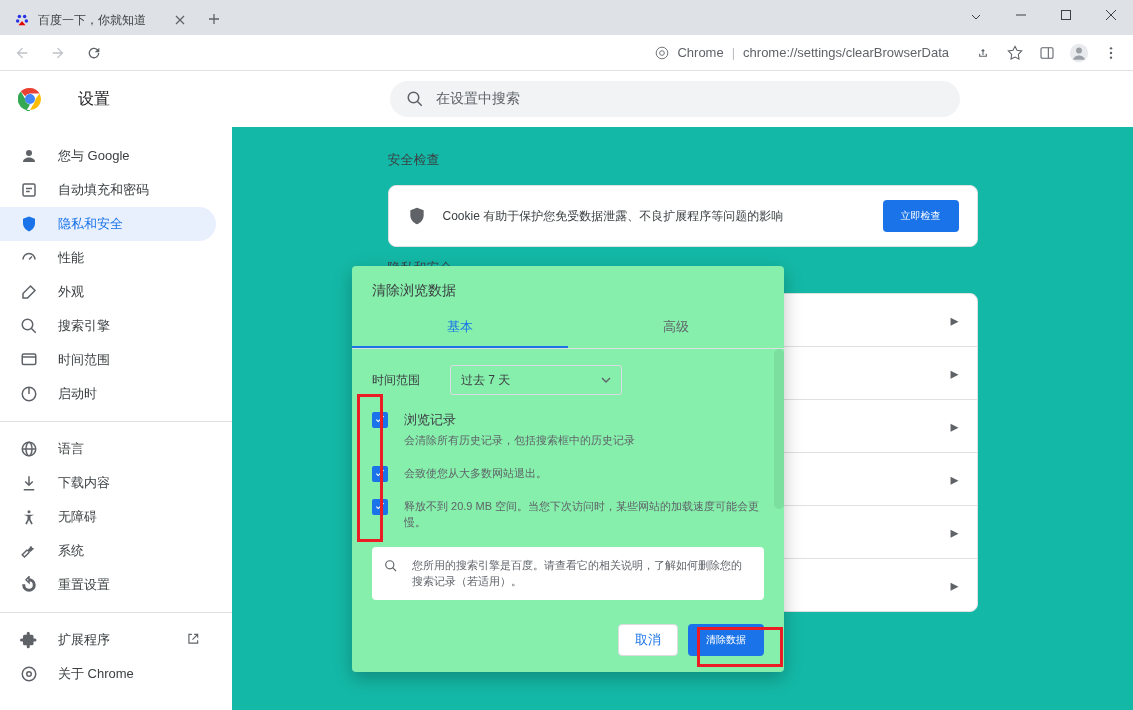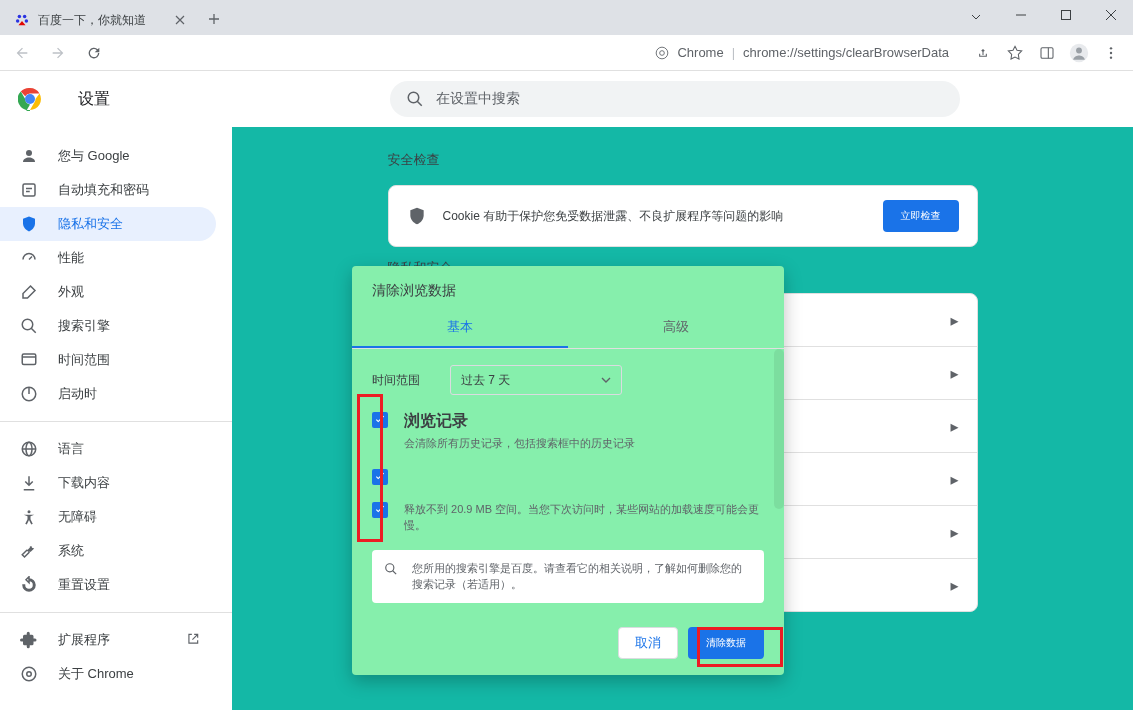--- a/index.html
+++ b/index.html
@@ -65,21 +65,21 @@
     .tabs { display: flex; border-bottom: 1px solid #e0e0e0; }
     .dtab { flex: 1; text-align: center; padding: 10px 16px; font-size: 13px; color: #5f6368; cursor: pointer; }
     .dtab.active { color: #1a73e8; border-bottom: 2px solid #1a73e8; }
     .dialog-body { padding: 16px 20px 12px 20px; max-height: 280px; overflow-y: auto; position: relative; }
     .time-row { display: flex; align-items: center; gap: 30px; font-size: 12px; color: #3c4043; margin-bottom: 16px; }
     .dropdown { width: 172px; height: 30px; border: 1px solid #dadce0; border-radius: 3px; padding: 0 10px; font-size: 12px; color: #3c4043; display: flex; align-items: center; justify-content: space-between; cursor: pointer; }
     .check-row { display: flex; gap: 16px; margin-bottom: 16px; }
     .checkbox { width: 16px; height: 16px; background: #1a73e8; border-radius: 2px; display: flex; align-items: center; justify-content: center; flex-shrink: 0; margin-top: 1px; }
     .checkbox svg { fill: #fff; width: 14px; height: 14px; }
     .check-text { flex: 1; }
-    .check-title { font-size: 16px; color: #3c4043; margin-bottom: 3px; font-weight: bold; }
+    .check-title { font-size: 13px; color: #3c4043; margin-bottom: 3px; }
     .check-desc { font-size: 11px; color: #5f6368; line-height: 1.5; }
     .info-box { display: flex; gap: 14px; padding: 10px 12px; background: #fff; border-radius: 4px; font-size: 11px; color: #5f6368; line-height: 1.5; }
     .dialog-footer { display: flex; justify-content: flex-end; gap: 10px; padding: 12px 20px 16px; }
     .btn-outline { background: #fff; color: #1a73e8; border: 1px solid #dadce0; height: 32px; padding: 0 16px; border-radius: 4px; font-size: 13px; cursor: pointer; }
     
     
     .hl { position: absolute; border: 3px solid #ec1c24; pointer-events: none; z-index: 50; }
     
     
     .dialog-scroll-handle { position: absolute; right: 0; top:0; width: 10px; height: 160px; background: rgba(0,0,0,0.07); border-radius: 5px; }
@@ -461,20 +461,21 @@
           <div class="check-desc">会清除所有历史记录，包括搜索框中的历史记录</div>
         </div>
     </div>
     <div class="check-row">
       <div class="checkbox">
           <svg viewBox="0 0 24 24">
             <path d="M9 16l-4-4 1.4-1.4L9 13.2l8.6-8.6L19 6z"></path>
           </svg>
         </div>
       <div class="check-text">
+          <div class="check-desc">会致使您从大多数网站退出。</div>
         </div>
     </div>
     <div class="check-row">
       <div class="checkbox">
           <svg viewBox="0 0 24 24">
             <path d="M9 16l-4-4 1.4-1.4L9 13.2l8.6-8.6L19 6z"></path>
           </svg>
         </div>
       <div class="check-text">
           <div class="check-desc">释放不到 20.9 MB 空间。当您下次访问时，某些网站的加载速度可能会更慢。</div>

